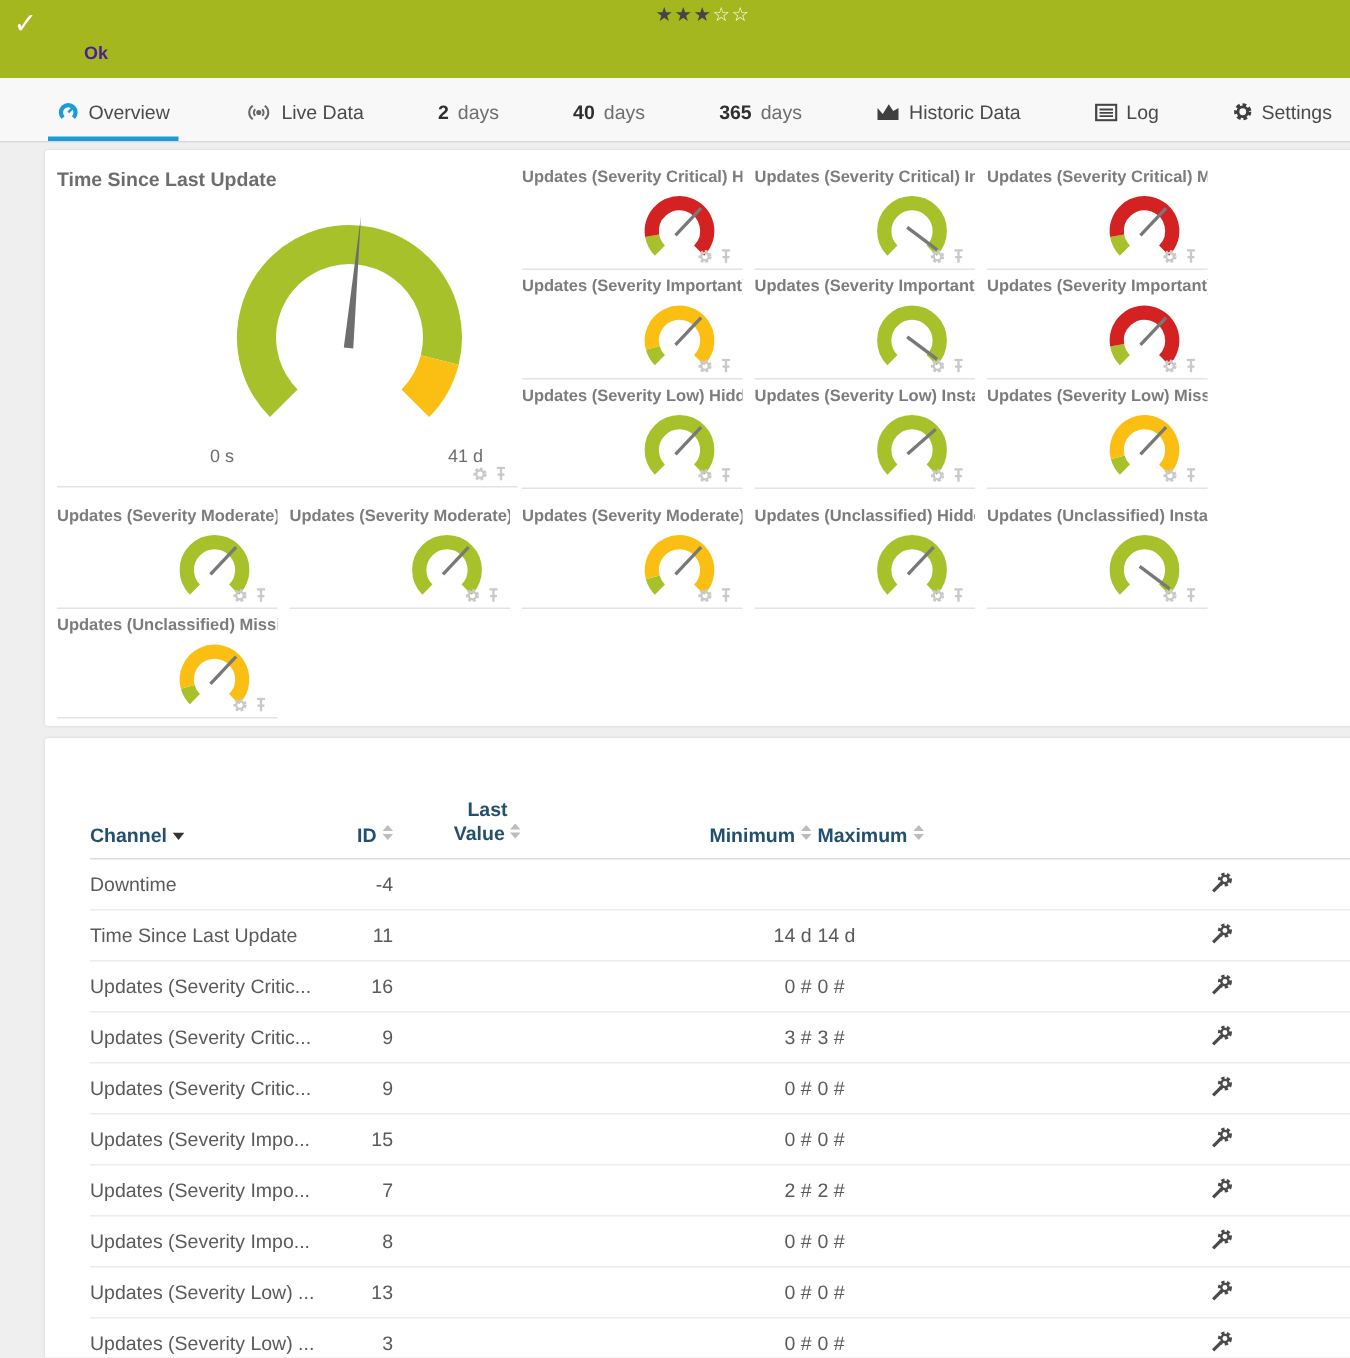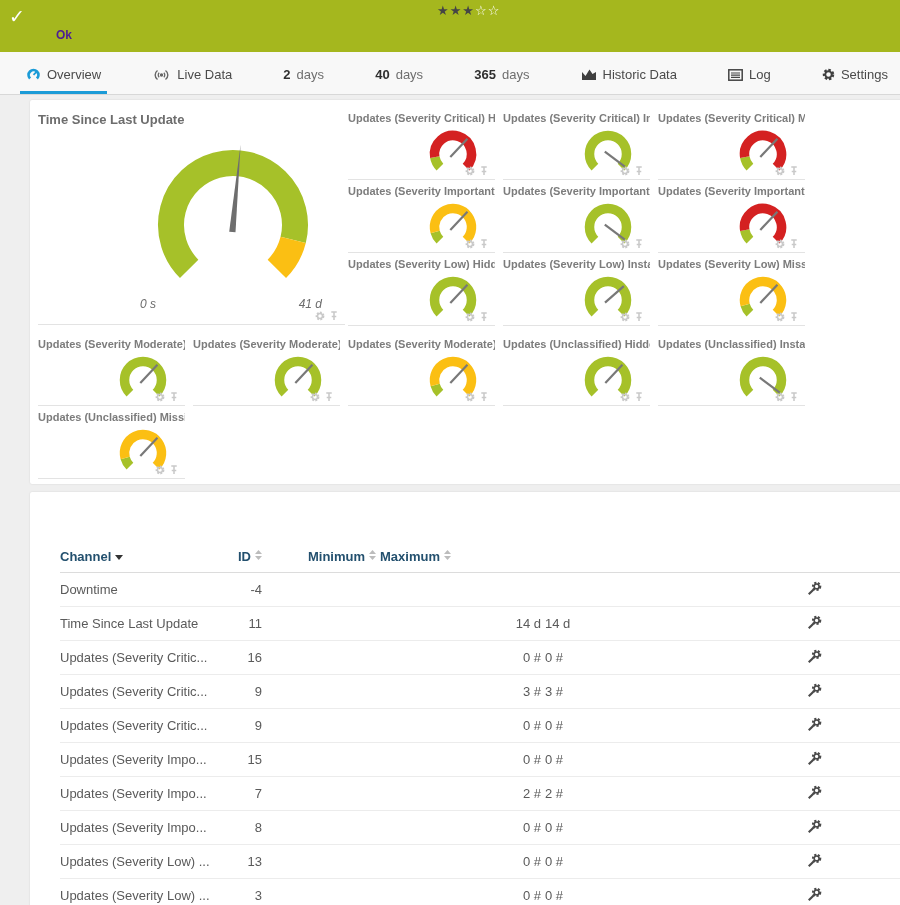--- a/index.html
+++ b/index.html
@@ -12,40 +12,40 @@
   #sensor-header .kind{font-style:italic;font-weight:normal;margin-right:7px;}
   #sensor-header .name{font-weight:bold;}
   #sensor-header .flag{font-size:12px;vertical-align:7px;margin-left:4px;color:#fff;font-family:"DejaVu Sans",sans-serif;}
   #sensor-header .stars{position:absolute;left:437px;top:3px;font-size:13px;letter-spacing:1px;font-family:"DejaVu Sans",sans-serif;}
   #sensor-header .stars .f{color:#454545;}
   #sensor-header .stars .e{color:#ffffff;}
   #sensor-header .status{position:absolute;left:56px;top:28px;font-size:12px;font-weight:bold;color:#4c1d95;}
   
   #tabbar{position:absolute;left:0;top:52px;width:900px;height:43px;background:#f8f8f8;
           border-bottom:1px solid #d8d8d8;display:flex;align-items:flex-end;
-          padding:0 6px 0 20px;box-sizing:border-box;justify-content:space-between;}
+          padding:0 6px 0 32px;box-sizing:border-box;justify-content:space-between;}
   .tab{display:flex;align-items:center;gap:6px;padding:0 6px 9px 6px;font-size:13px;color:#4a4a4a;
        cursor:pointer;border-bottom:3px solid transparent;white-space:nowrap;}
   .tab.active{border-bottom-color:#1b9bd7;}
   .tab .num{font-weight:bold;color:#2f2f2f;}
   .tab .days{color:#6e6e6e;}
   .tab svg{display:block;}
   
   .panel{position:absolute;left:30px;width:880px;background:#fff;border-radius:2px;
          box-shadow:0 0 2px rgba(0,0,0,0.12);}
   #gauges-panel{top:100px;height:384px;}
   #table-panel{top:492px;height:420px;}
   
   .tile{position:absolute;}
   .tile .tborder{position:absolute;left:0;bottom:0;width:100%;border-bottom:1px solid #e3e3e3;}
   .tile .ttitle{font-size:11px;font-weight:bold;color:#7c7c7c;white-space:nowrap;overflow:hidden;}
   .tile .ticons{position:absolute;right:6px;bottom:4px;display:flex;gap:4px;align-items:center;}
   .bigtile .ttitle{font-size:13px;color:#6d6d6d;}
   .bigtile .glabels{position:absolute;top:185px;left:102px;width:182px;display:flex;
-                    justify-content:space-between;font-size:12px;color:#6d6d6d;font-style:italic;}
+                    justify-content:space-between;font-size:12px;color:#6d6d6d;}
   
   #chtable{position:absolute;left:30px;top:36px;right:0;font-size:13px;}
   .trow{display:grid;grid-template-columns:170px 40px 110px 165px 195px 1fr;align-items:center;}
   .thead{color:#23506e;font-weight:bold;border-bottom:1px solid #dcdcdc;padding-bottom:8px;min-height:36px;align-items:end;}
   .tbody-row{height:33px;border-bottom:1px solid #ececec;color:#5a5a5a;}
   .c-channel{text-align:left;white-space:nowrap;overflow:hidden;}
   .c-id{text-align:right;padding-right:8px;}
   .c-last{text-align:center;}
   .c-min{text-align:right;padding-right:4px;}
   .c-max{text-align:left;padding-right:4px;}
@@ -404,20 +404,24 @@
   <div class="panel" id="table-panel">
     <div id="chtable">
         <div class="trow thead">
           <div class="c-channel">Channel<svg class="sorticon" width="8" height="5" viewBox="0 0 8 5">
               <path d="M0 0 H8 L4 5 Z" fill="#333"></path>
             </svg></div>
           <div class="c-id">ID<svg class="sorticon" width="7" height="10" viewBox="0 0 7 10">
               <path d="M3.5 0 L7 4 H0 Z" fill="#bcbcbc"></path>
               <path d="M3.5 10 L0 6 H7 Z" fill="#bcbcbc"></path>
             </svg></div>
+          <div class="c-last"><span class="hstack">Last<br>Value<svg class="sorticon" width="7" height="10" viewBox="0 0 7 10">
+                <path d="M3.5 0 L7 4 H0 Z" fill="#bcbcbc"></path>
+                <path d="M3.5 10 L0 6 H7 Z" fill="#bcbcbc"></path>
+              </svg></span></div>
           <div class="c-min">Minimum<svg class="sorticon" width="7" height="10" viewBox="0 0 7 10">
               <path d="M3.5 0 L7 4 H0 Z" fill="#bcbcbc"></path>
               <path d="M3.5 10 L0 6 H7 Z" fill="#bcbcbc"></path>
             </svg></div>
           <div class="c-max">Maximum<svg class="sorticon" width="7" height="10" viewBox="0 0 7 10">
               <path d="M3.5 0 L7 4 H0 Z" fill="#bcbcbc"></path>
               <path d="M3.5 10 L0 6 H7 Z" fill="#bcbcbc"></path>
             </svg></div>
           <div class="c-gear"></div>
         </div>

